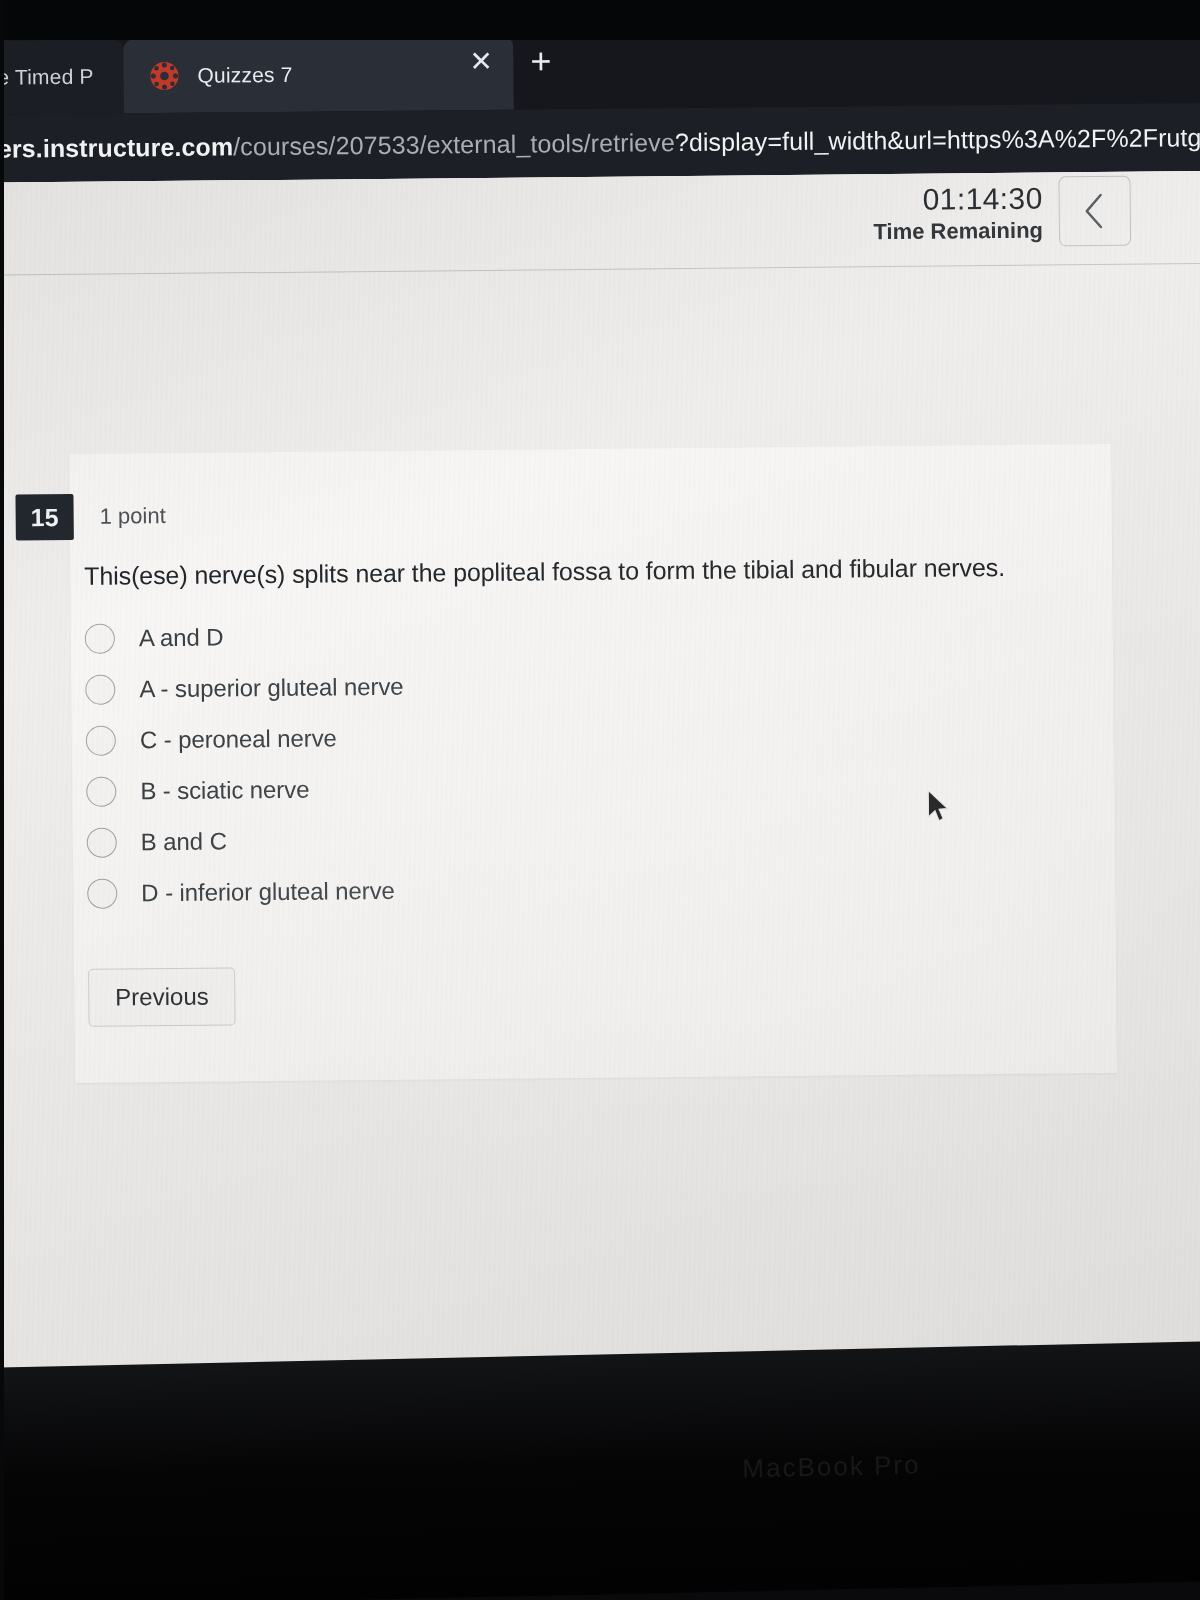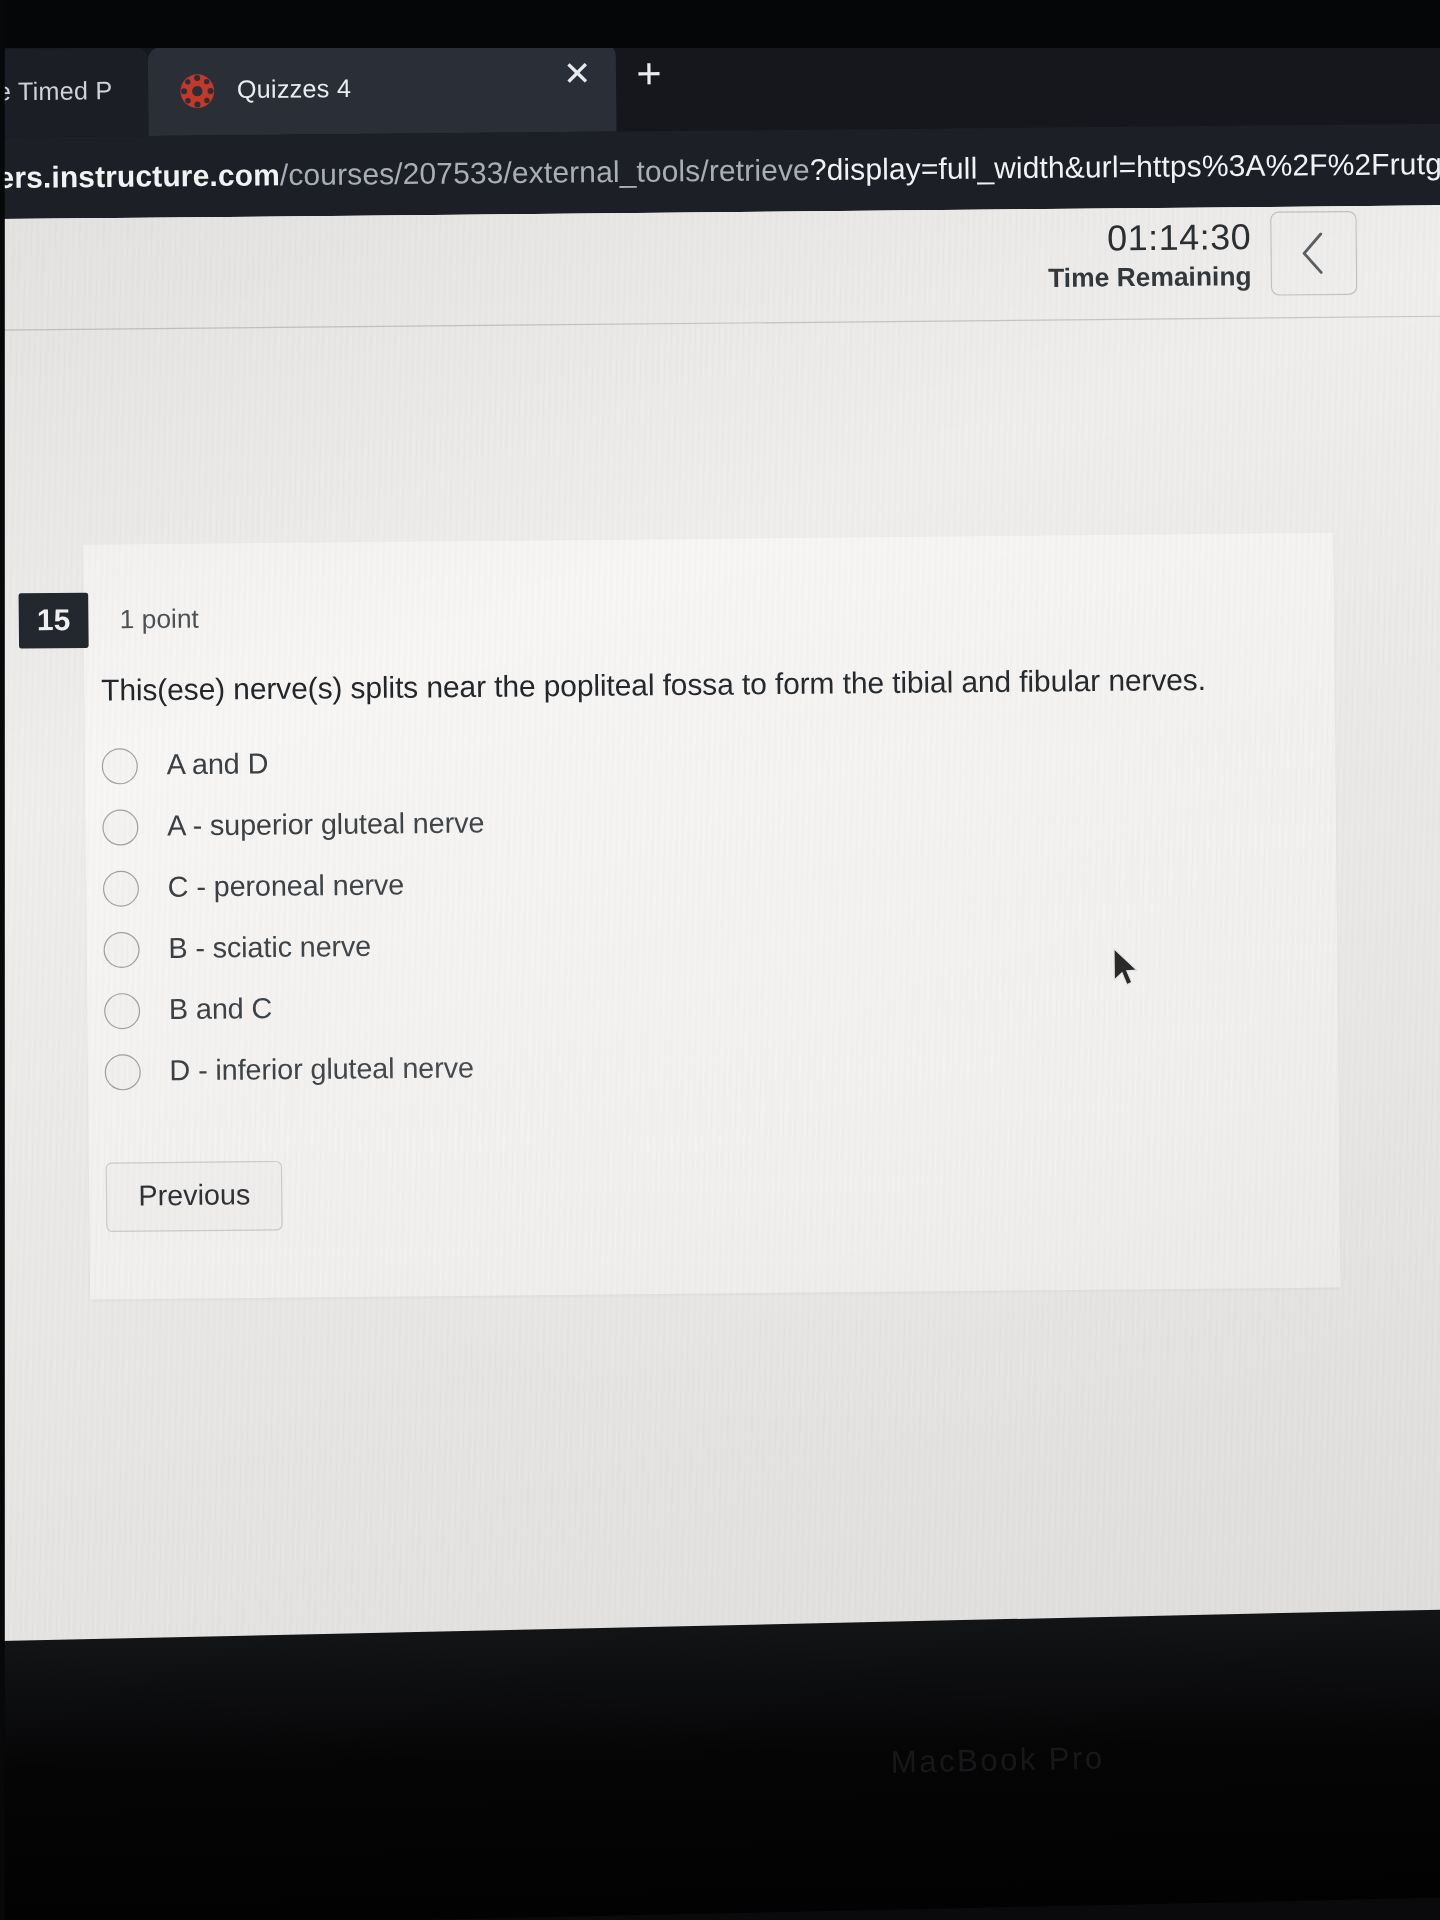--- a/index.html
+++ b/index.html
@@ -358,21 +358,21 @@
             <circle cx="16" cy="16" r="4.6" fill="#2a2e36"></circle>
             <circle cx="16" cy="4.2" r="2.7" fill="#2a2e36"></circle>
             <circle cx="16" cy="27.8" r="2.7" fill="#2a2e36"></circle>
             <circle cx="4.2" cy="16" r="2.7" fill="#2a2e36"></circle>
             <circle cx="27.8" cy="16" r="2.7" fill="#2a2e36"></circle>
             <circle cx="7.6" cy="7.6" r="2.4" fill="#2a2e36"></circle>
             <circle cx="24.4" cy="7.6" r="2.4" fill="#2a2e36"></circle>
             <circle cx="7.6" cy="24.4" r="2.4" fill="#2a2e36"></circle>
             <circle cx="24.4" cy="24.4" r="2.4" fill="#2a2e36"></circle>
           </svg>
-          <span class="tab-title">Quizzes 4</span>
+          <span class="tab-title">Quizzes 7</span>
         </div>
         <span class="tab-close" id="tab-active-close">✕</span>
 
         <span id="newtab-btn">+</span>
       </div>
 
       <div id="urlbar">
         <div id="url-text">
           <span class="host">tgers.instructure.com</span><span class="path">/courses/207533/external_tools/retrieve</span><span class="qs">?display=full_width&amp;url=https%3A%2F%2Frutger</span>
         </div>

